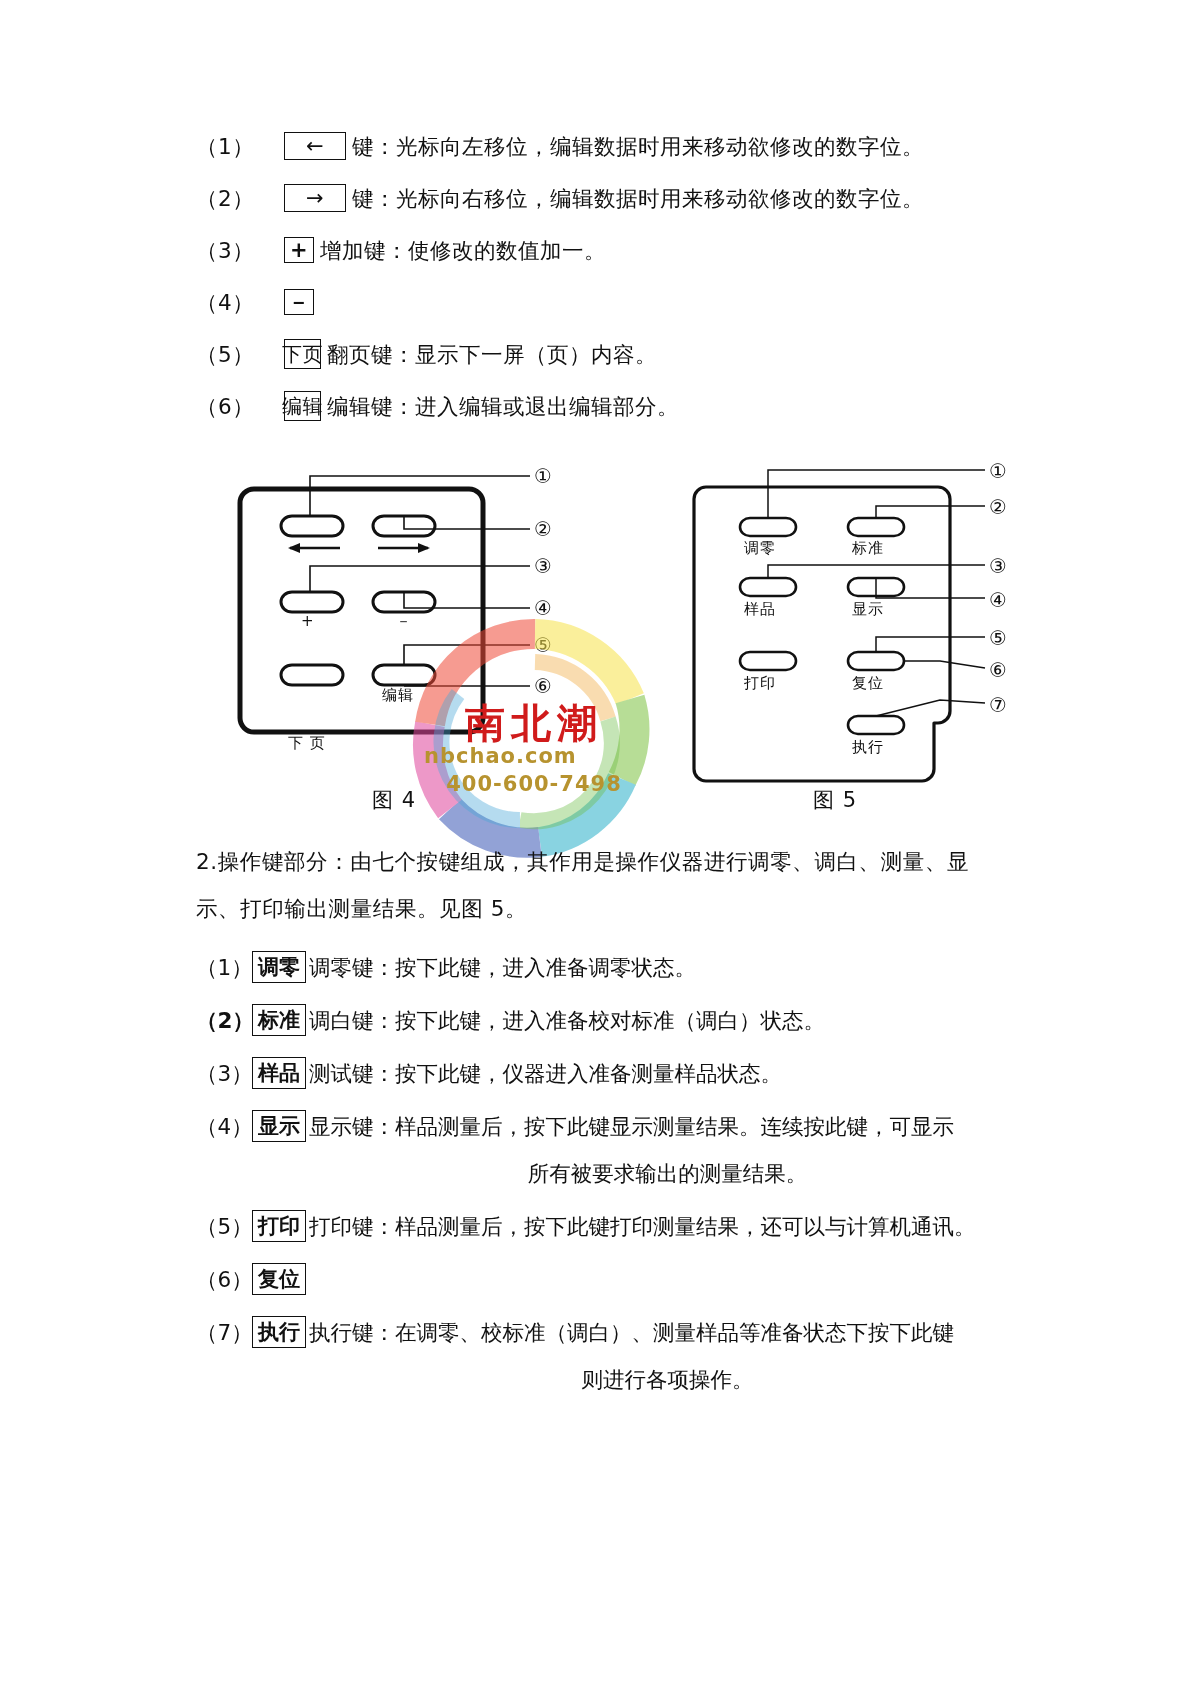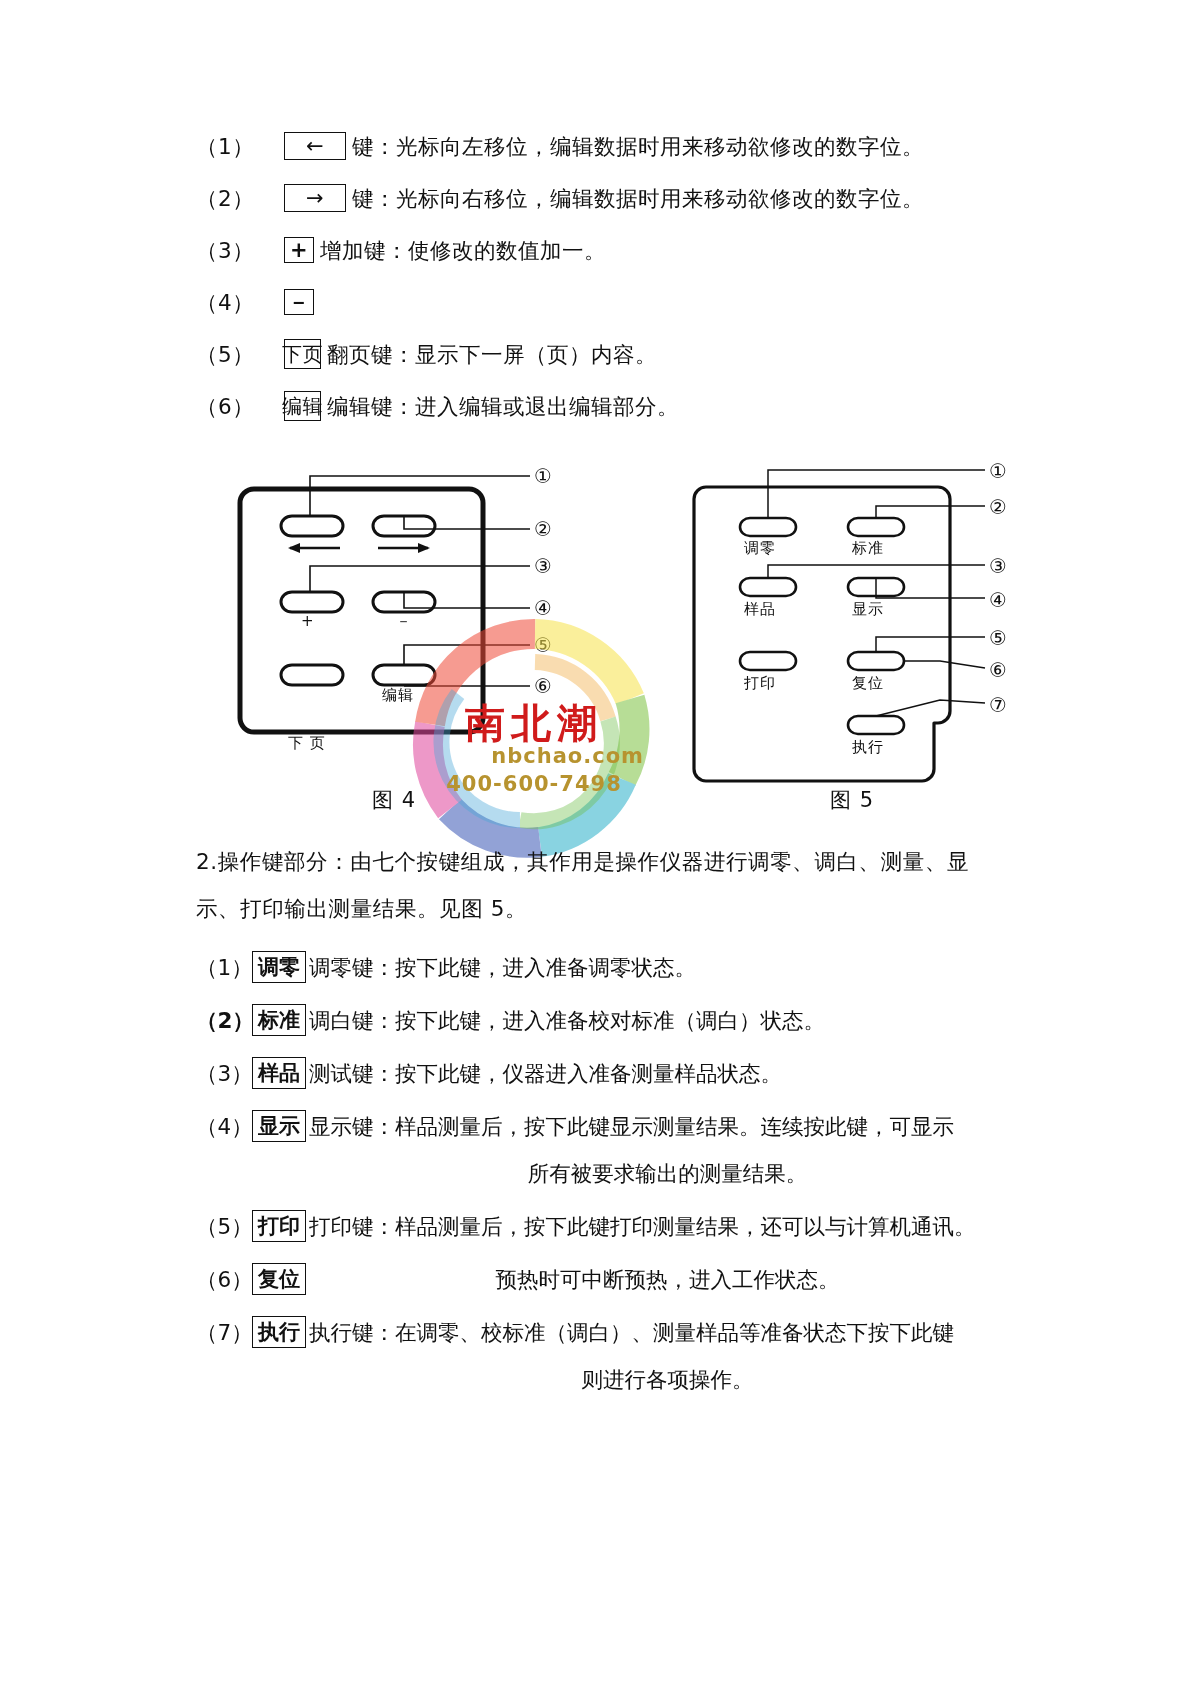--- a/index.html
+++ b/index.html
@@ -48,39 +48,39 @@
   .kb-sign{width:30px;height:26px;font-size:21px;font-weight:600;}
   .kb-two{width:37px;height:30px;font-size:20px;}
   .tdesc{margin-left:4px;}
   svg.figsvg{position:absolute;left:0;top:0;}
   .figcap{
     position:absolute;
     font-size:21px;
     letter-spacing:1px;
   }
   #fig4cap{left:372px;top:786px;}
-  #fig5cap{left:830px;top:786px;}
+  #fig5cap{left:813px;top:786px;}
 
   
   .watermark{
     position:absolute;
     left:350px; top:604px;
     width:370px;height:265px;
     pointer-events:none;
   }
   .wm-cn{
     position:absolute;left:74px;top:92px;width:220px;
     text-align:center;
     font-size:40px;font-weight:bold;color:#d01b1b;
     letter-spacing:6px;
     font-family:"DejaVu Sans","Liberation Sans",sans-serif;
   }
   .wm-site{
     position:absolute;left:74px;top:140px;width:220px;
-    text-align:right;font-size:21px;color:#b7932f;font-weight:bold;
+    text-align:left;font-size:21px;color:#b7932f;font-weight:bold;
     letter-spacing:1px;
   }
   .wm-tel{
     position:absolute;left:54px;top:168px;width:260px;
     text-align:center;font-size:21px;color:#b7932f;font-weight:bold;
     letter-spacing:1px;
   }
 
   
   .bodytext{
@@ -319,21 +319,20 @@
       <div class="irow">
         <span class="inum">（5）</span>
         <span class="ikey">打印</span>
         <span class="itext">打印键：样品测量后，按下此键打印测量结果，还可以与计算机通讯。</span>
       </div>
 
       <div class="irow">
         <span class="inum">（6）</span>
         <span class="ikey">复位</span>
         <span class="itext">
-          <span class="cont">预热时可中断预热，进入工作状态。</span>
         </span>
       </div>
 
       <div class="irow">
         <span class="inum">（7）</span>
         <span class="ikey">执行</span>
         <span class="itext">
           <span>执行键：在调零、校标准（调白）、测量样品等准备状态下按下此键</span>
           <span class="cont">则进行各项操作。</span>
         </span>

